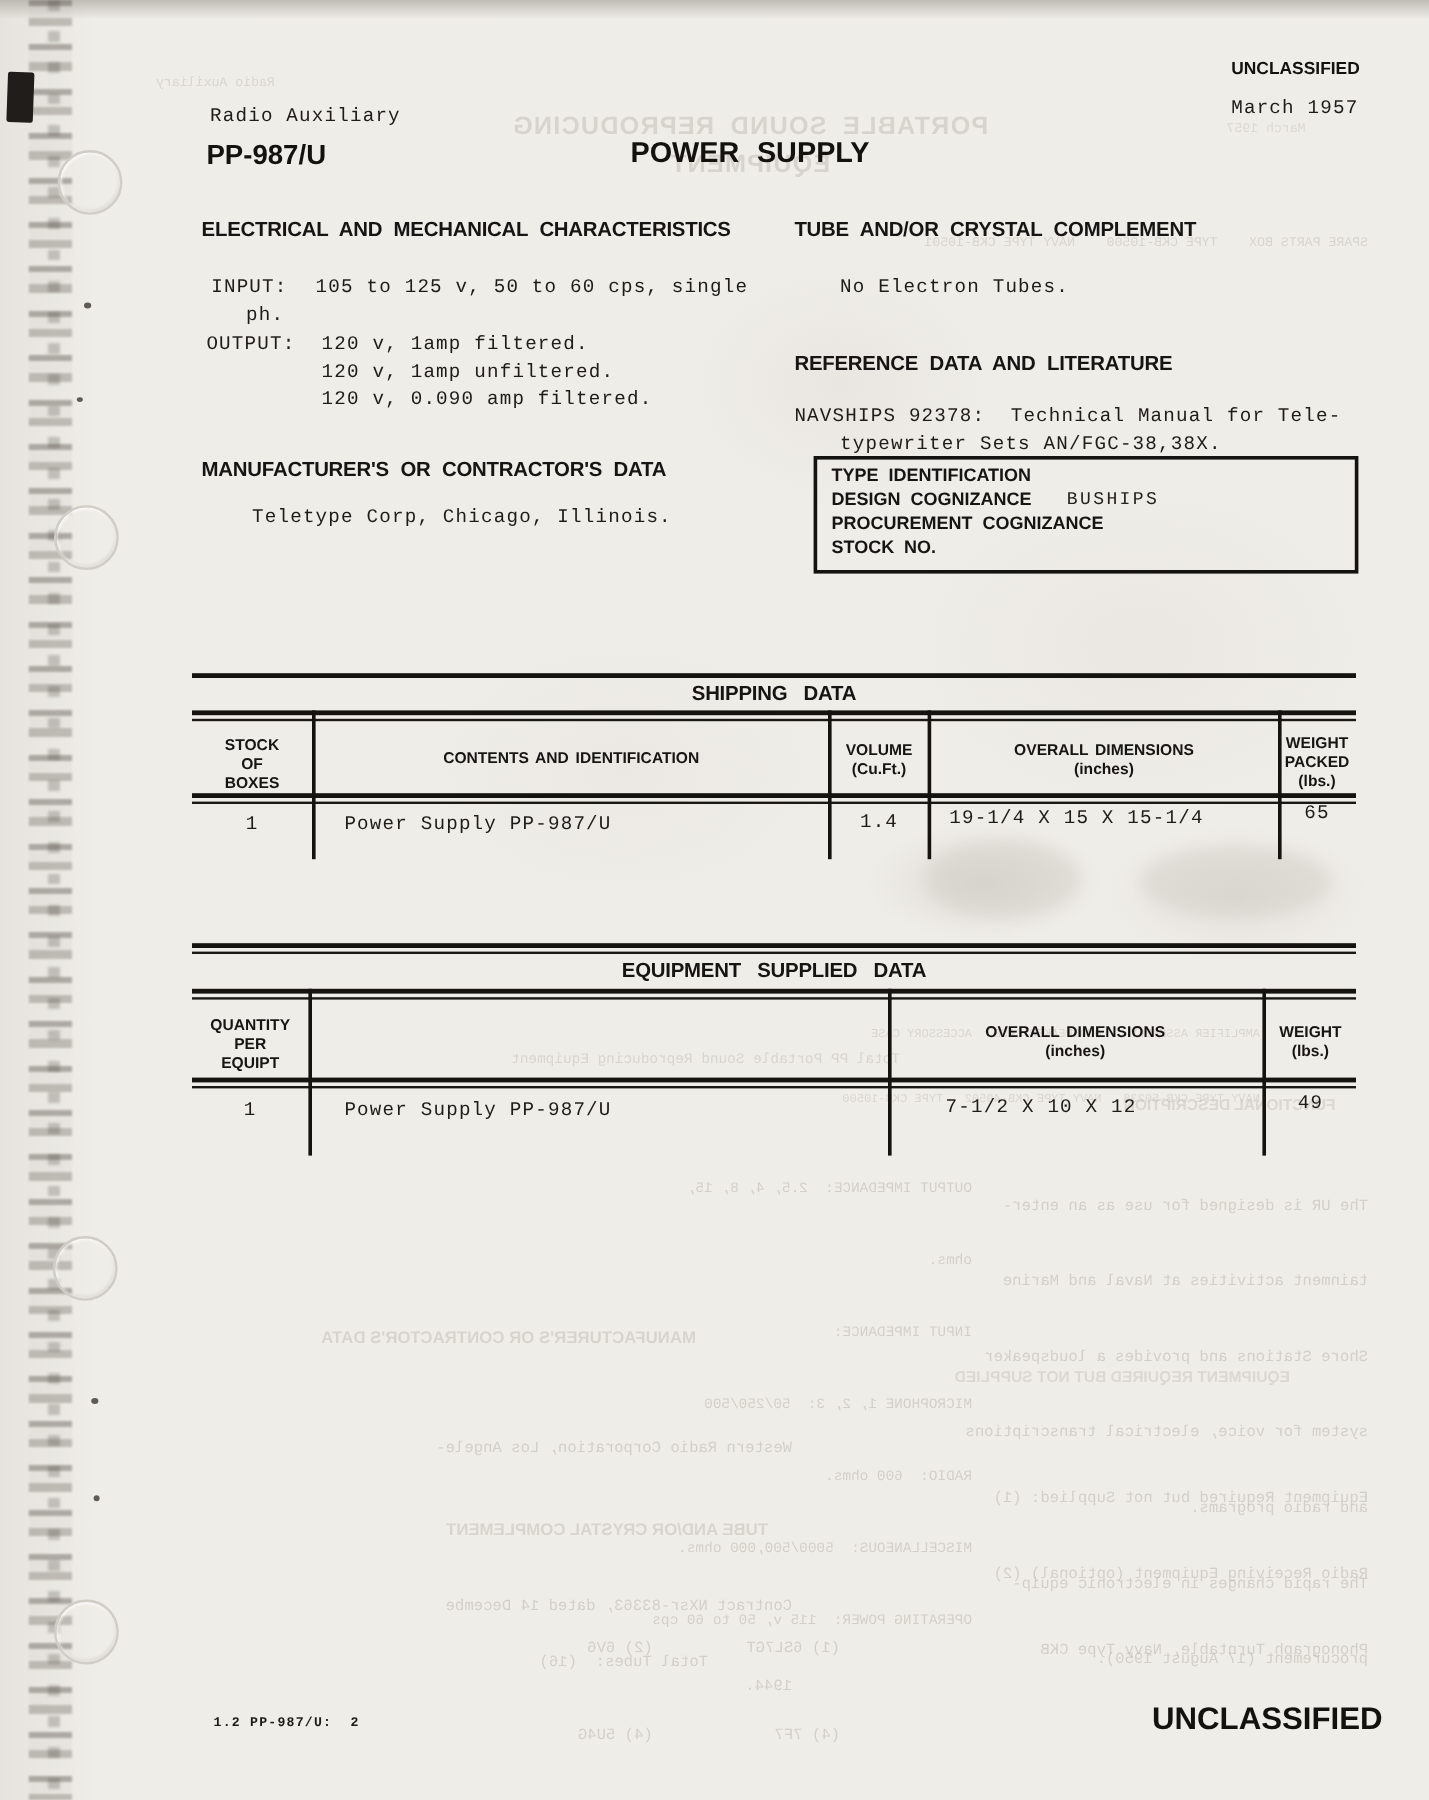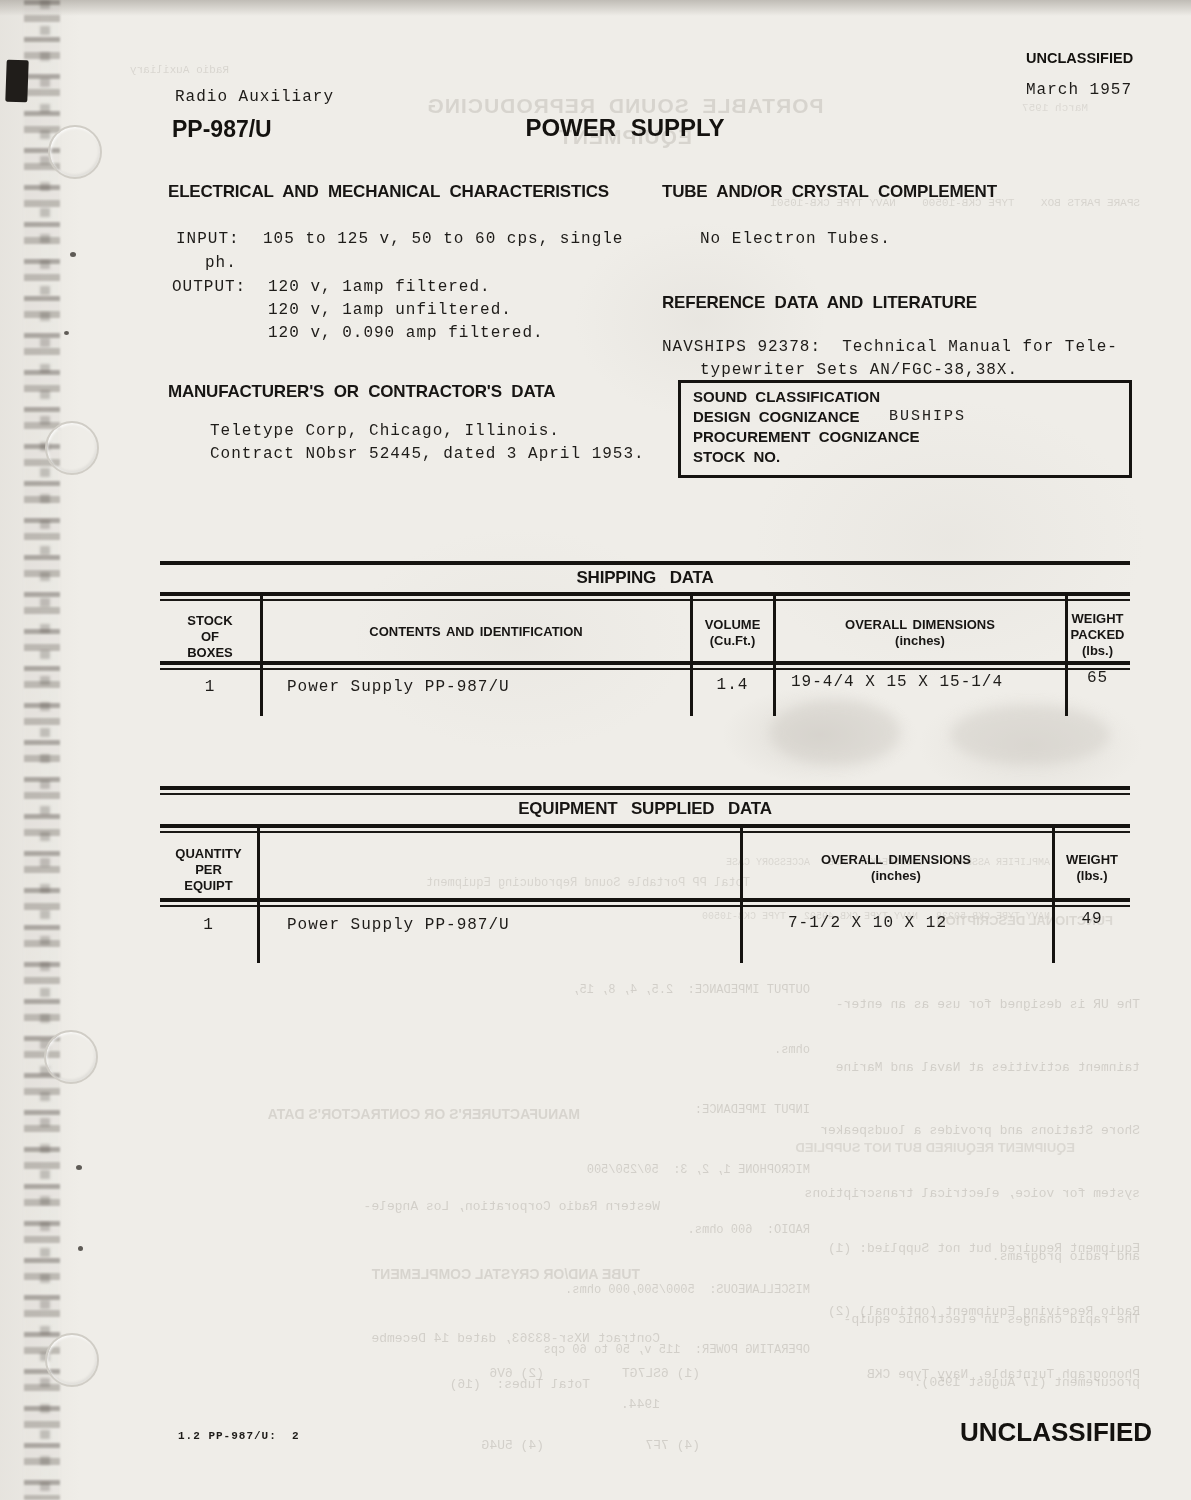--- a/index.html
+++ b/index.html
@@ -147,31 +147,30 @@
   <div class="abs t content" style="left:176px; top:230px;">INPUT:</div>
   <div class="abs t content" style="left:263px; top:230px;">105 to 125 v, 50 to 60 cps, single</div>
   <div class="abs t content" style="left:205px; top:254px;">ph.</div>
   <div class="abs t content" style="left:172px; top:278px;">OUTPUT:</div>
   <div class="abs t content" style="left:268px; top:278px;">120 v, 1amp filtered.</div>
   <div class="abs t content" style="left:268px; top:301px;">120 v, 1amp unfiltered.</div>
   <div class="abs t content" style="left:268px; top:324px;">120 v, 0.090 amp filtered.</div>
 
   <div class="abs h content" style="left:168px; top:382px;">MANUFACTURER'S OR CONTRACTOR'S DATA</div>
   <div class="abs t content" style="left:210px; top:422px;">Teletype Corp, Chicago, Illinois.</div>
-  <div class="abs t content" style="left:210px; top:445px;">Contract NObsr 52445, dated 3 April 1953.</div>
 
   <div class="abs h content" style="left:662px; top:182px;">TUBE AND/OR CRYSTAL COMPLEMENT</div>
   <div class="abs t content" style="left:700px; top:230px;">No Electron Tubes.</div>
 
   <div class="abs h content" style="left:662px; top:293px;">REFERENCE DATA AND LITERATURE</div>
   <div class="abs t content" style="left:662px; top:338px;">NAVSHIPS 92378:  Technical Manual for Tele-</div>
   <div class="abs t content" style="left:700px; top:361px;">typewriter Sets AN/FGC-38,38X.</div>
 
   <div class="clsbox" style="left:678px; top:380px; width:448px; height:92px;">
-    <div class="clsrow" style="top:5px;">SOUND CLASSIFICATION</div>
+    <div class="clsrow" style="top:5px;">TYPE IDENTIFICATION</div>
     <div class="clsrow" style="top:25px;">DESIGN COGNIZANCE</div>
     <div class="clsval" style="left:208px; top:25px;">BUSHIPS</div>
     <div class="clsrow" style="top:45px;">PROCUREMENT COGNIZANCE</div>
     <div class="clsrow" style="top:65px;">STOCK NO.</div>
   </div>
 
   <div class="tablewrap" style="left:160px; top:545px; width:970px; height:155px;">
     <div class="rule" style="top:0;"></div>
     <div class="abs h" style="left:0; width:970px; top:7px; text-align:center; word-spacing:9px;">SHIPPING DATA</div>
     <div class="rule" style="top:31px;"></div>
@@ -188,21 +187,21 @@
     <div class="abs th" style="left:905px; width:65px;  top:50px;">WEIGHT
 PACKED
 (lbs.)</div>
 
     <div class="rule" style="top:100px;"></div>
     <div class="rulethin" style="top:107px;"></div>
 
     <div class="abs t" style="left:0px;   width:100px; top:117px; text-align:center;">1</div>
     <div class="abs t" style="left:127px; top:117px;">Power Supply PP-987/U</div>
     <div class="abs t" style="left:532px; width:81px; top:115px; text-align:center;">1.4</div>
-    <div class="abs t" style="left:631px; top:112px;">19-4/4 X 15 X 15-1/4</div>
+    <div class="abs t" style="left:631px; top:112px;">19-1/4 X 15 X 15-1/4</div>
     <div class="abs t" style="left:905px; width:65px; top:108px; text-align:center;">65</div>
 
     <div class="vline" style="left:100px; top:31px; height:124px;"></div>
     <div class="vline" style="left:530px; top:31px; height:124px;"></div>
     <div class="vline" style="left:613px; top:31px; height:124px;"></div>
     <div class="vline" style="left:905px; top:31px; height:124px;"></div>
   </div>
 
   <div class="tablewrap" style="left:160px; top:770px; width:970px; height:177px;">
     <div class="rule" style="top:0;"></div>

